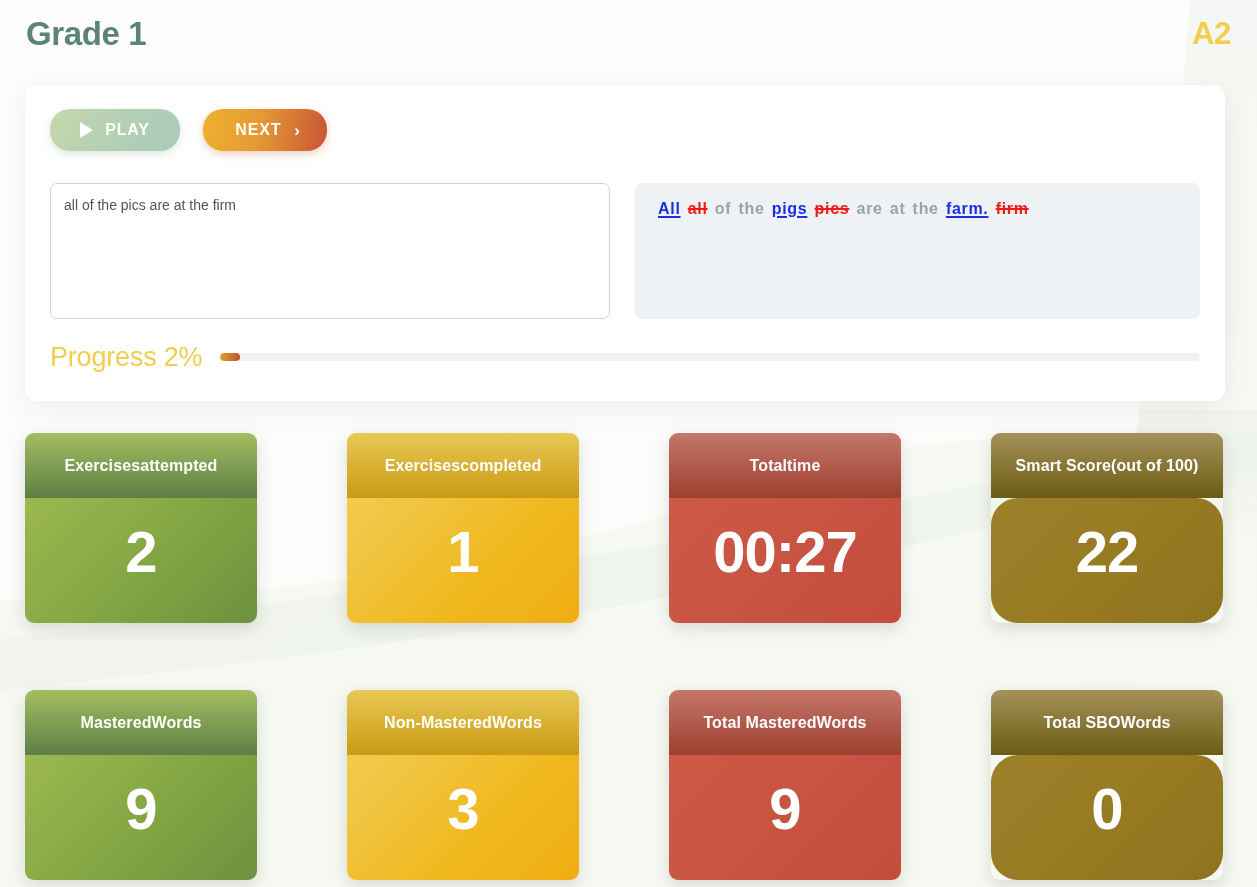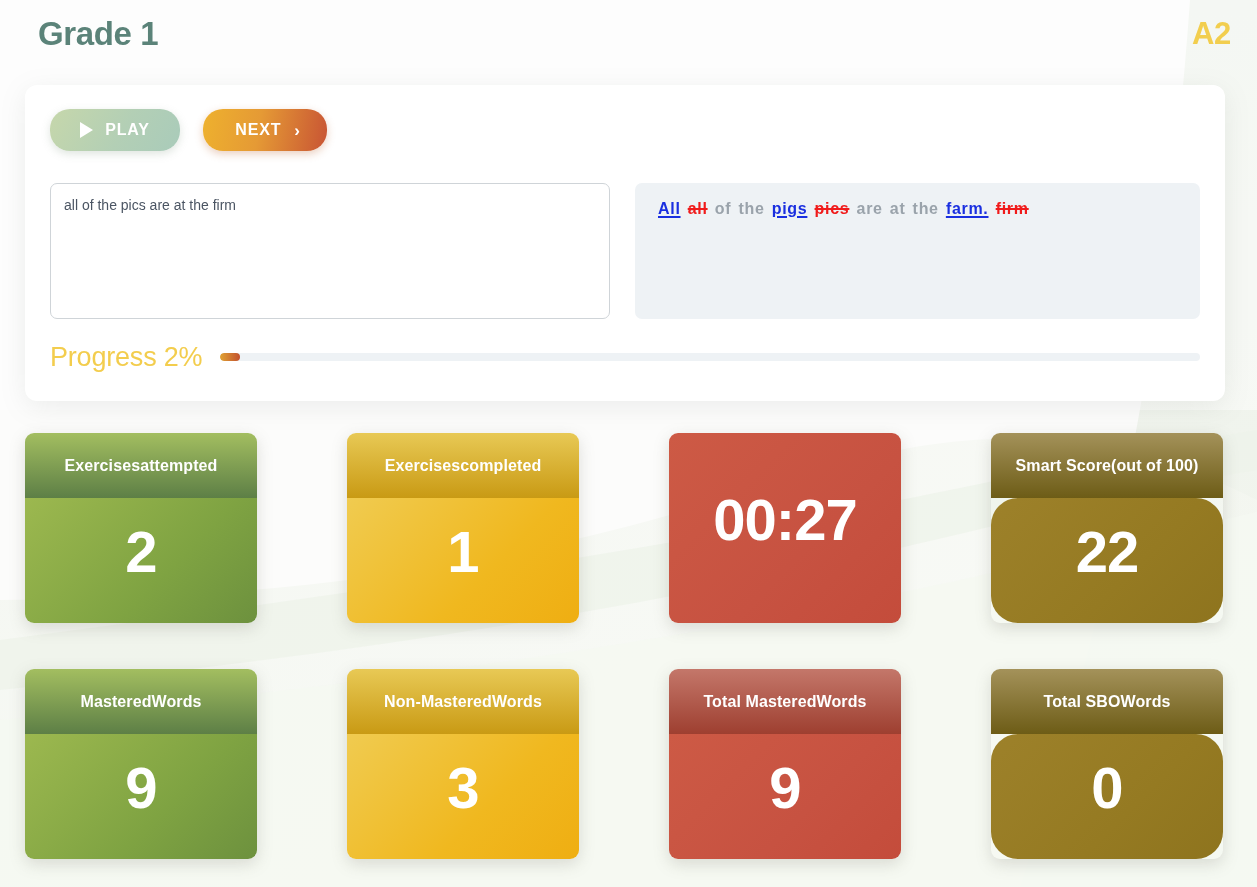--- a/index.html
+++ b/index.html
@@ -36,21 +36,20 @@
     display: flex;
     align-items: center;
     justify-content: space-between;
     padding: 0 26px;
   }
   #grade-title {
     font-size: 33px;
     font-weight: bold;
     color: #5b8379;
     letter-spacing: -0.4px;
-    margin-left: 12px;
   }
   #level-badge {
     font-size: 31px;
     font-weight: bold;
     color: #f2ce4e;
     letter-spacing: -0.3px;
   }
 
   
   #exercise-panel {
@@ -203,21 +202,21 @@
   .card-row {
     position: absolute;
     left: 25px;
     width: 1200px;
     height: 190px;
     display: flex;
     gap: 90px;
     z-index: 2;
   }
   #card-row-1 { top: 433px; }
-  #card-row-2 { top: 669px; }
+  #card-row-2 { top: 690px; }
 
   .stat-card {
     width: 232px;
     height: 190px;
     border-radius: 9px;
     overflow: hidden;
     display: flex;
     flex-direction: column;
     box-shadow: 0 5px 16px rgba(120,120,110,0.24);
   }
@@ -330,20 +329,25 @@
     </div>
     <div class="stat-card theme-yellow">
       <div class="stat-card-head">
         <span>Exercises</span>
         <br>
         <span>completed</span>
       </div>
       <div class="stat-card-body">1</div>
     </div>
     <div class="stat-card theme-red">
+      <div class="stat-card-head">
+        <span>Total</span>
+        <br>
+        <span>time</span>
+      </div>
       <div class="stat-card-body">00:27</div>
     </div>
     <div class="stat-card theme-olive">
       <div class="stat-card-head">
         <span>Smart Score</span>
         <br>
         <span>(out of 100)</span>
       </div>
       <div class="stat-card-body">22</div>
     </div>

